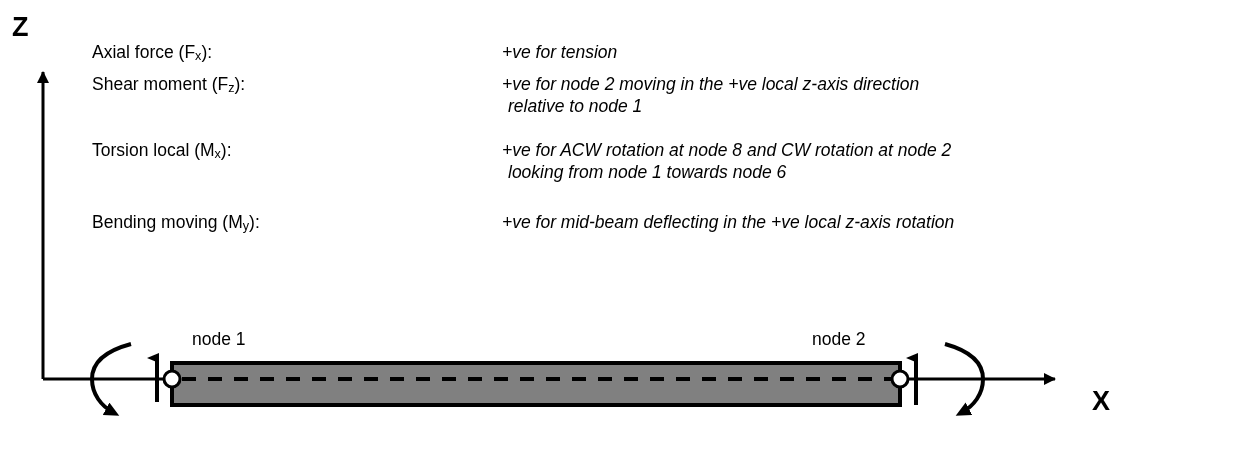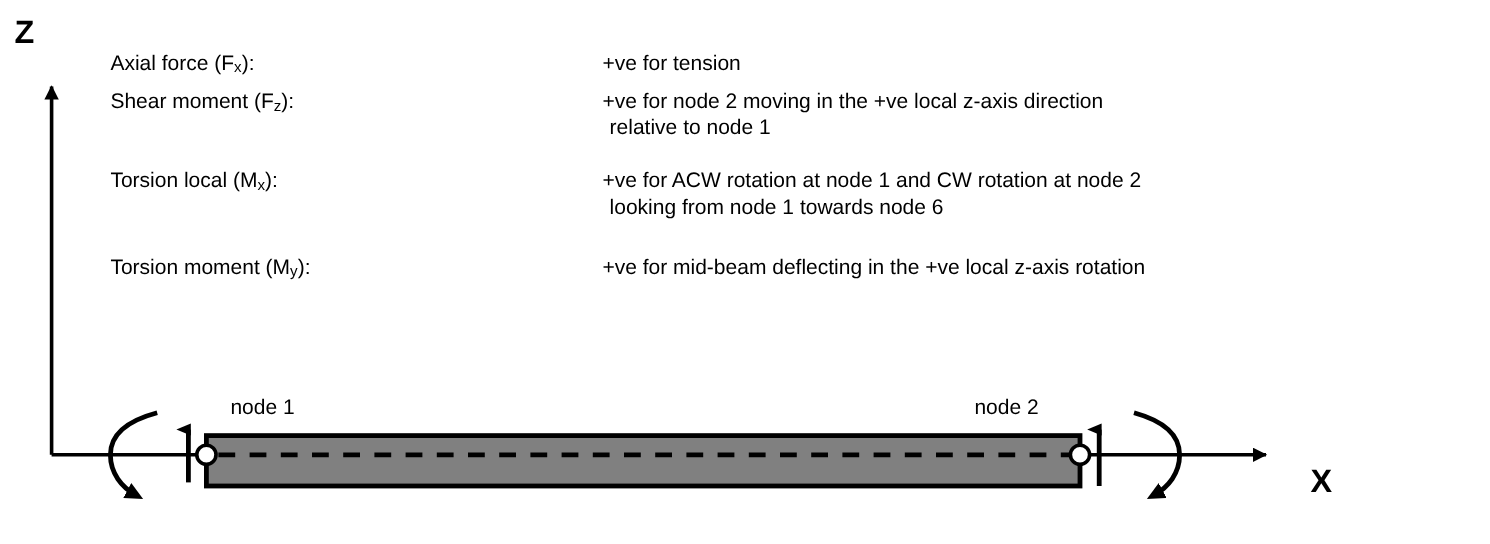--- a/index.html
+++ b/index.html
@@ -33,21 +33,21 @@
   }
   .conv-row{
     position:absolute;
     left:0;
     font-size:17.5px;
     line-height:20px;
     white-space:nowrap;
     color:#000;
   }
   .conv-term{position:absolute;left:0;}
-  .conv-desc{position:absolute;left:410px;}
+  .conv-desc{position:absolute;left:410px;font-style:italic;}
   .conv-desc.indent{left:416px;}
   sub{font-size:0.72em;line-height:0;vertical-align:-0.18em;}
 
   
   .r0{top:6px;}
   .r1{top:38px;}
   .r2{top:60px;}
   .r3{top:104px;}
   .r4{top:126px;}
   .r5{top:176px;}
@@ -73,28 +73,28 @@
     <div class="conv-row r1">
       <span class="conv-term"><span>Shear moment (F</span><sub>z</sub><span>):</span></span>
       <span class="conv-desc">+ve for node 2 moving in the +ve local z-axis direction</span>
     </div>
     <div class="conv-row r2">
       <span class="conv-desc indent">relative to node 1</span>
     </div>
 
     <div class="conv-row r3">
       <span class="conv-term"><span>Torsion local (M</span><sub>x</sub><span>):</span></span>
-      <span class="conv-desc">+ve for ACW rotation at node 1 and CW rotation at node 2</span>
+      <span class="conv-desc">+ve for ACW rotation at node 8 and CW rotation at node 2</span>
     </div>
     <div class="conv-row r4">
       <span class="conv-desc indent">looking from node 1 towards node 6</span>
     </div>
 
     <div class="conv-row r5">
-      <span class="conv-term"><span>Torsion moment (M</span><sub>y</sub><span>):</span></span>
+      <span class="conv-term"><span>Bending moving (M</span><sub>y</sub><span>):</span></span>
       <span class="conv-desc">+ve for mid-beam deflecting in the +ve local z-axis rotation</span>
     </div>
   </div>
 
   <svg id="beam-drawing" viewBox="0 0 1242 453" width="1242" height="453">
 
     <defs>
       <marker id="solidArrowUp" markerWidth="14" markerHeight="14" refX="5" refY="10" orient="auto" markerUnits="userSpaceOnUse">
         <path d="M5,0 L10,12 L0,12 Z" fill="#000"></path>
       </marker>

